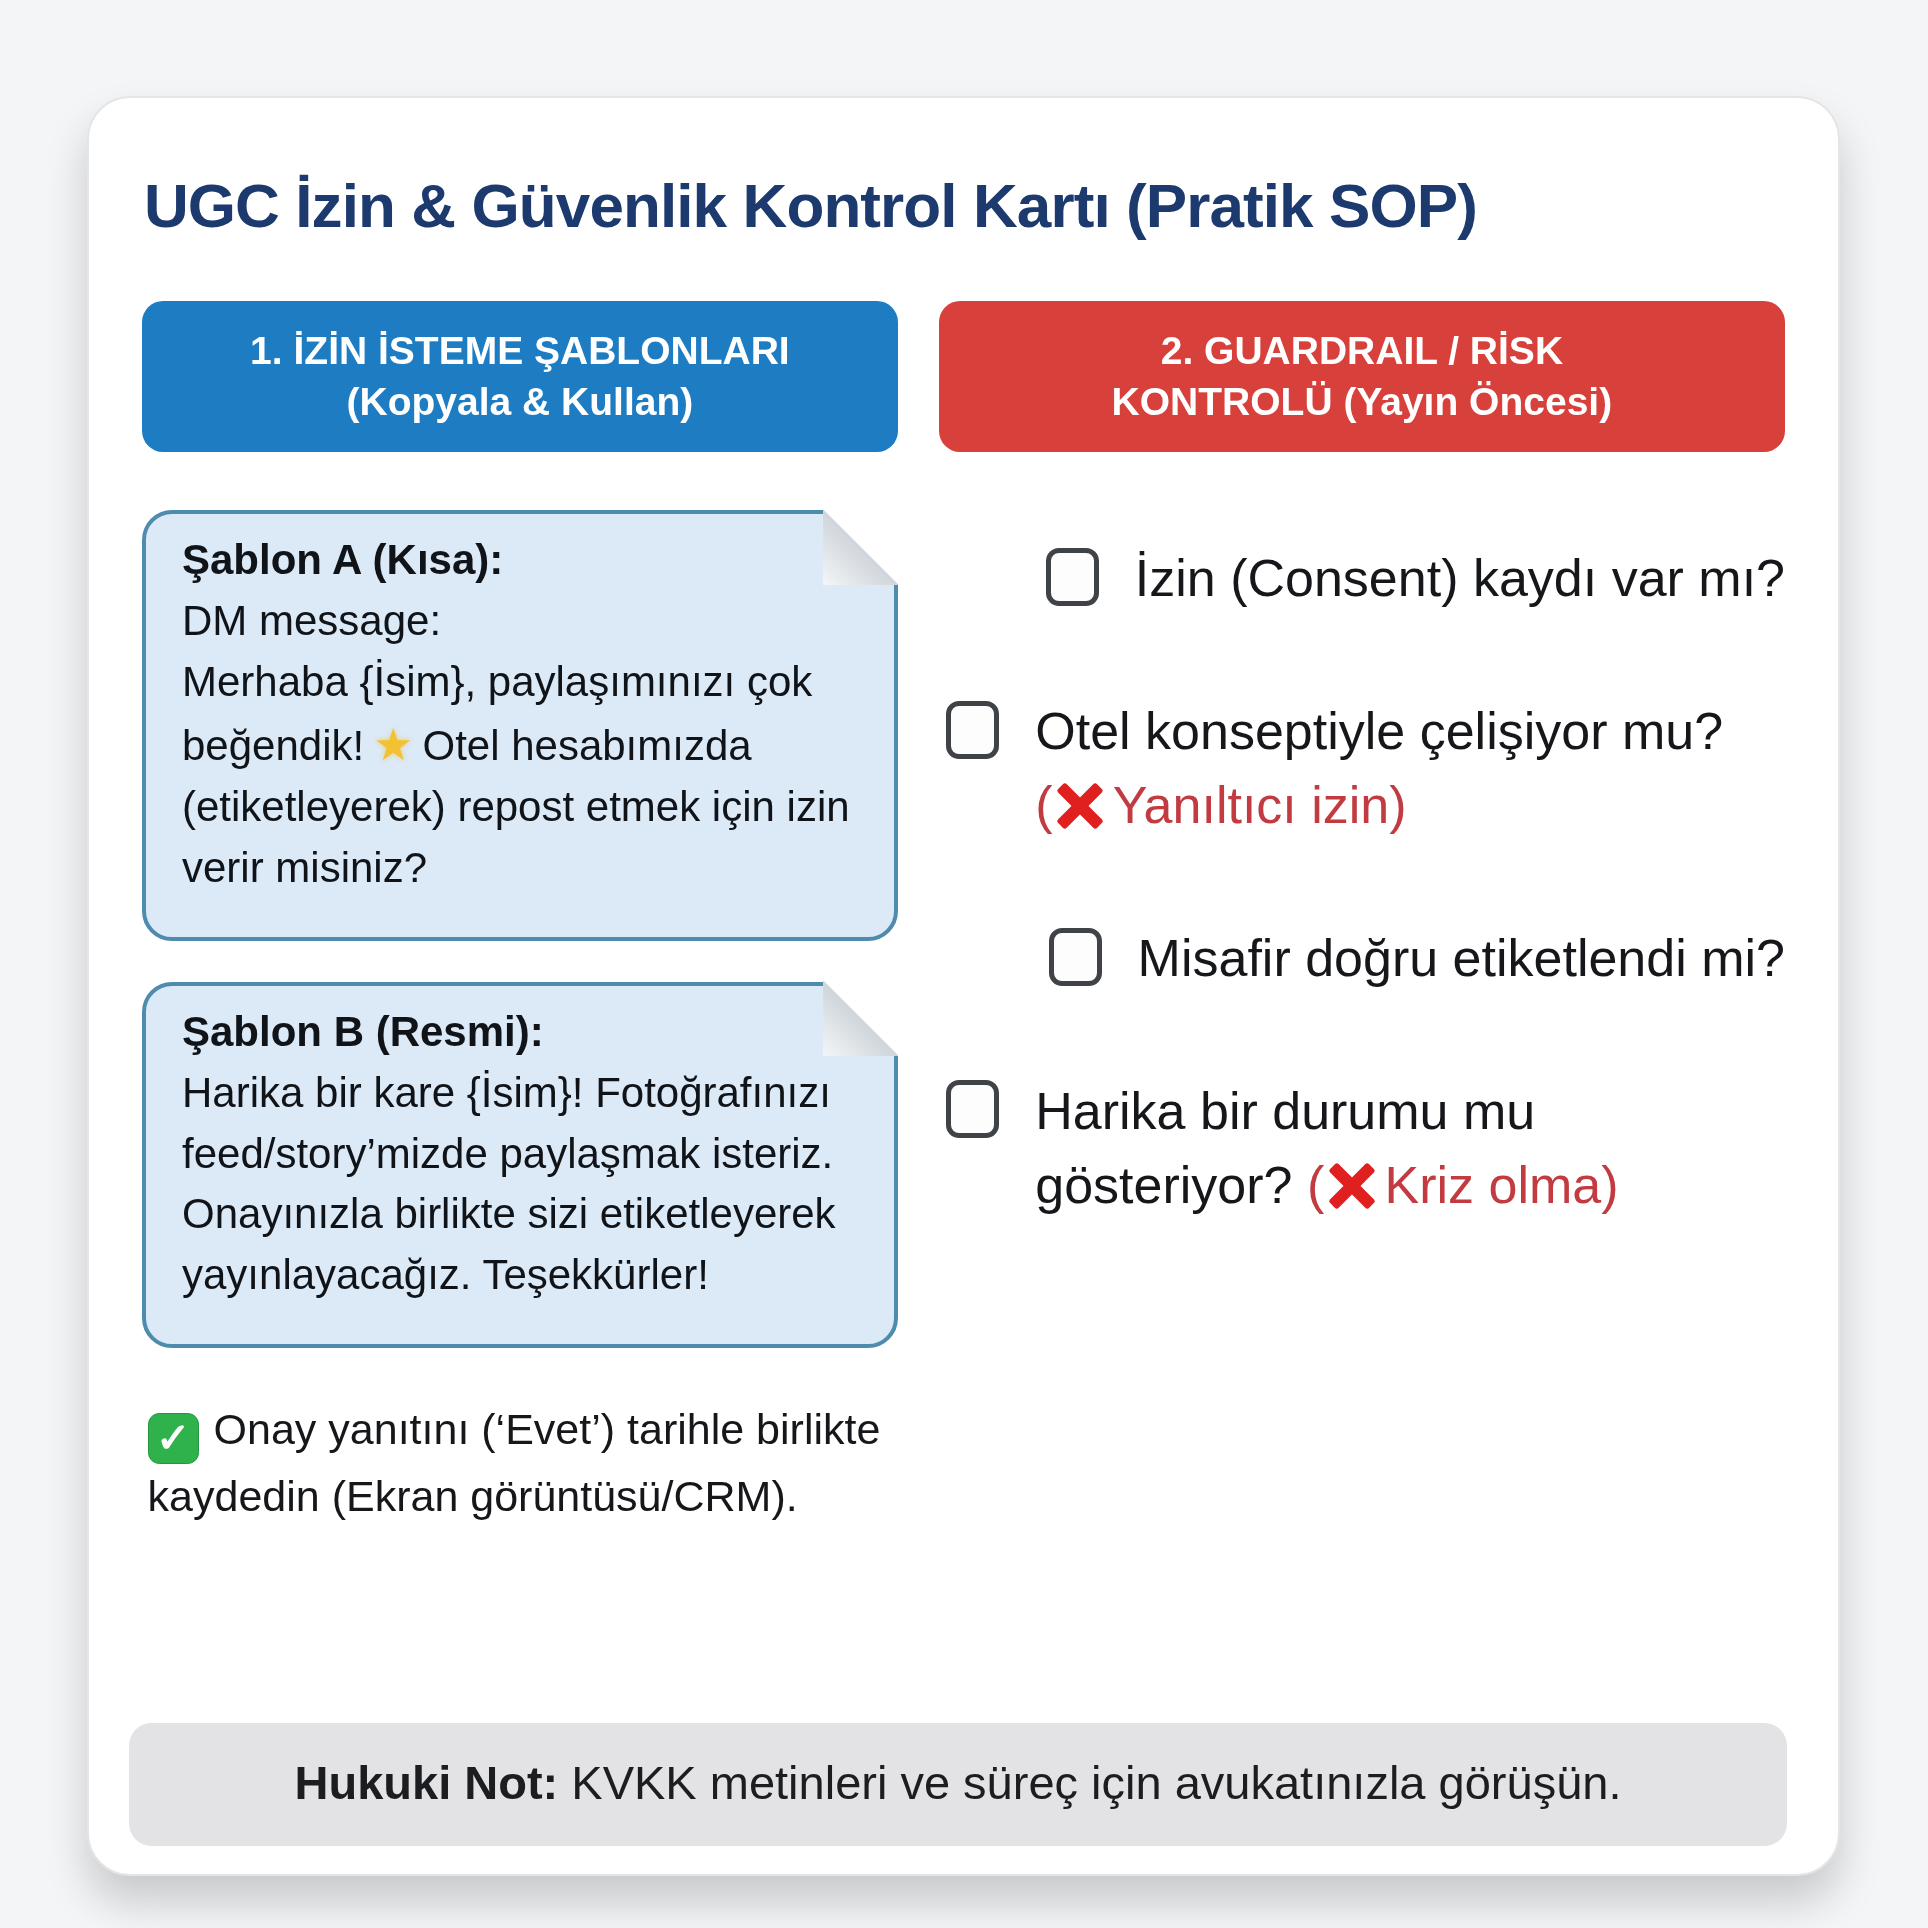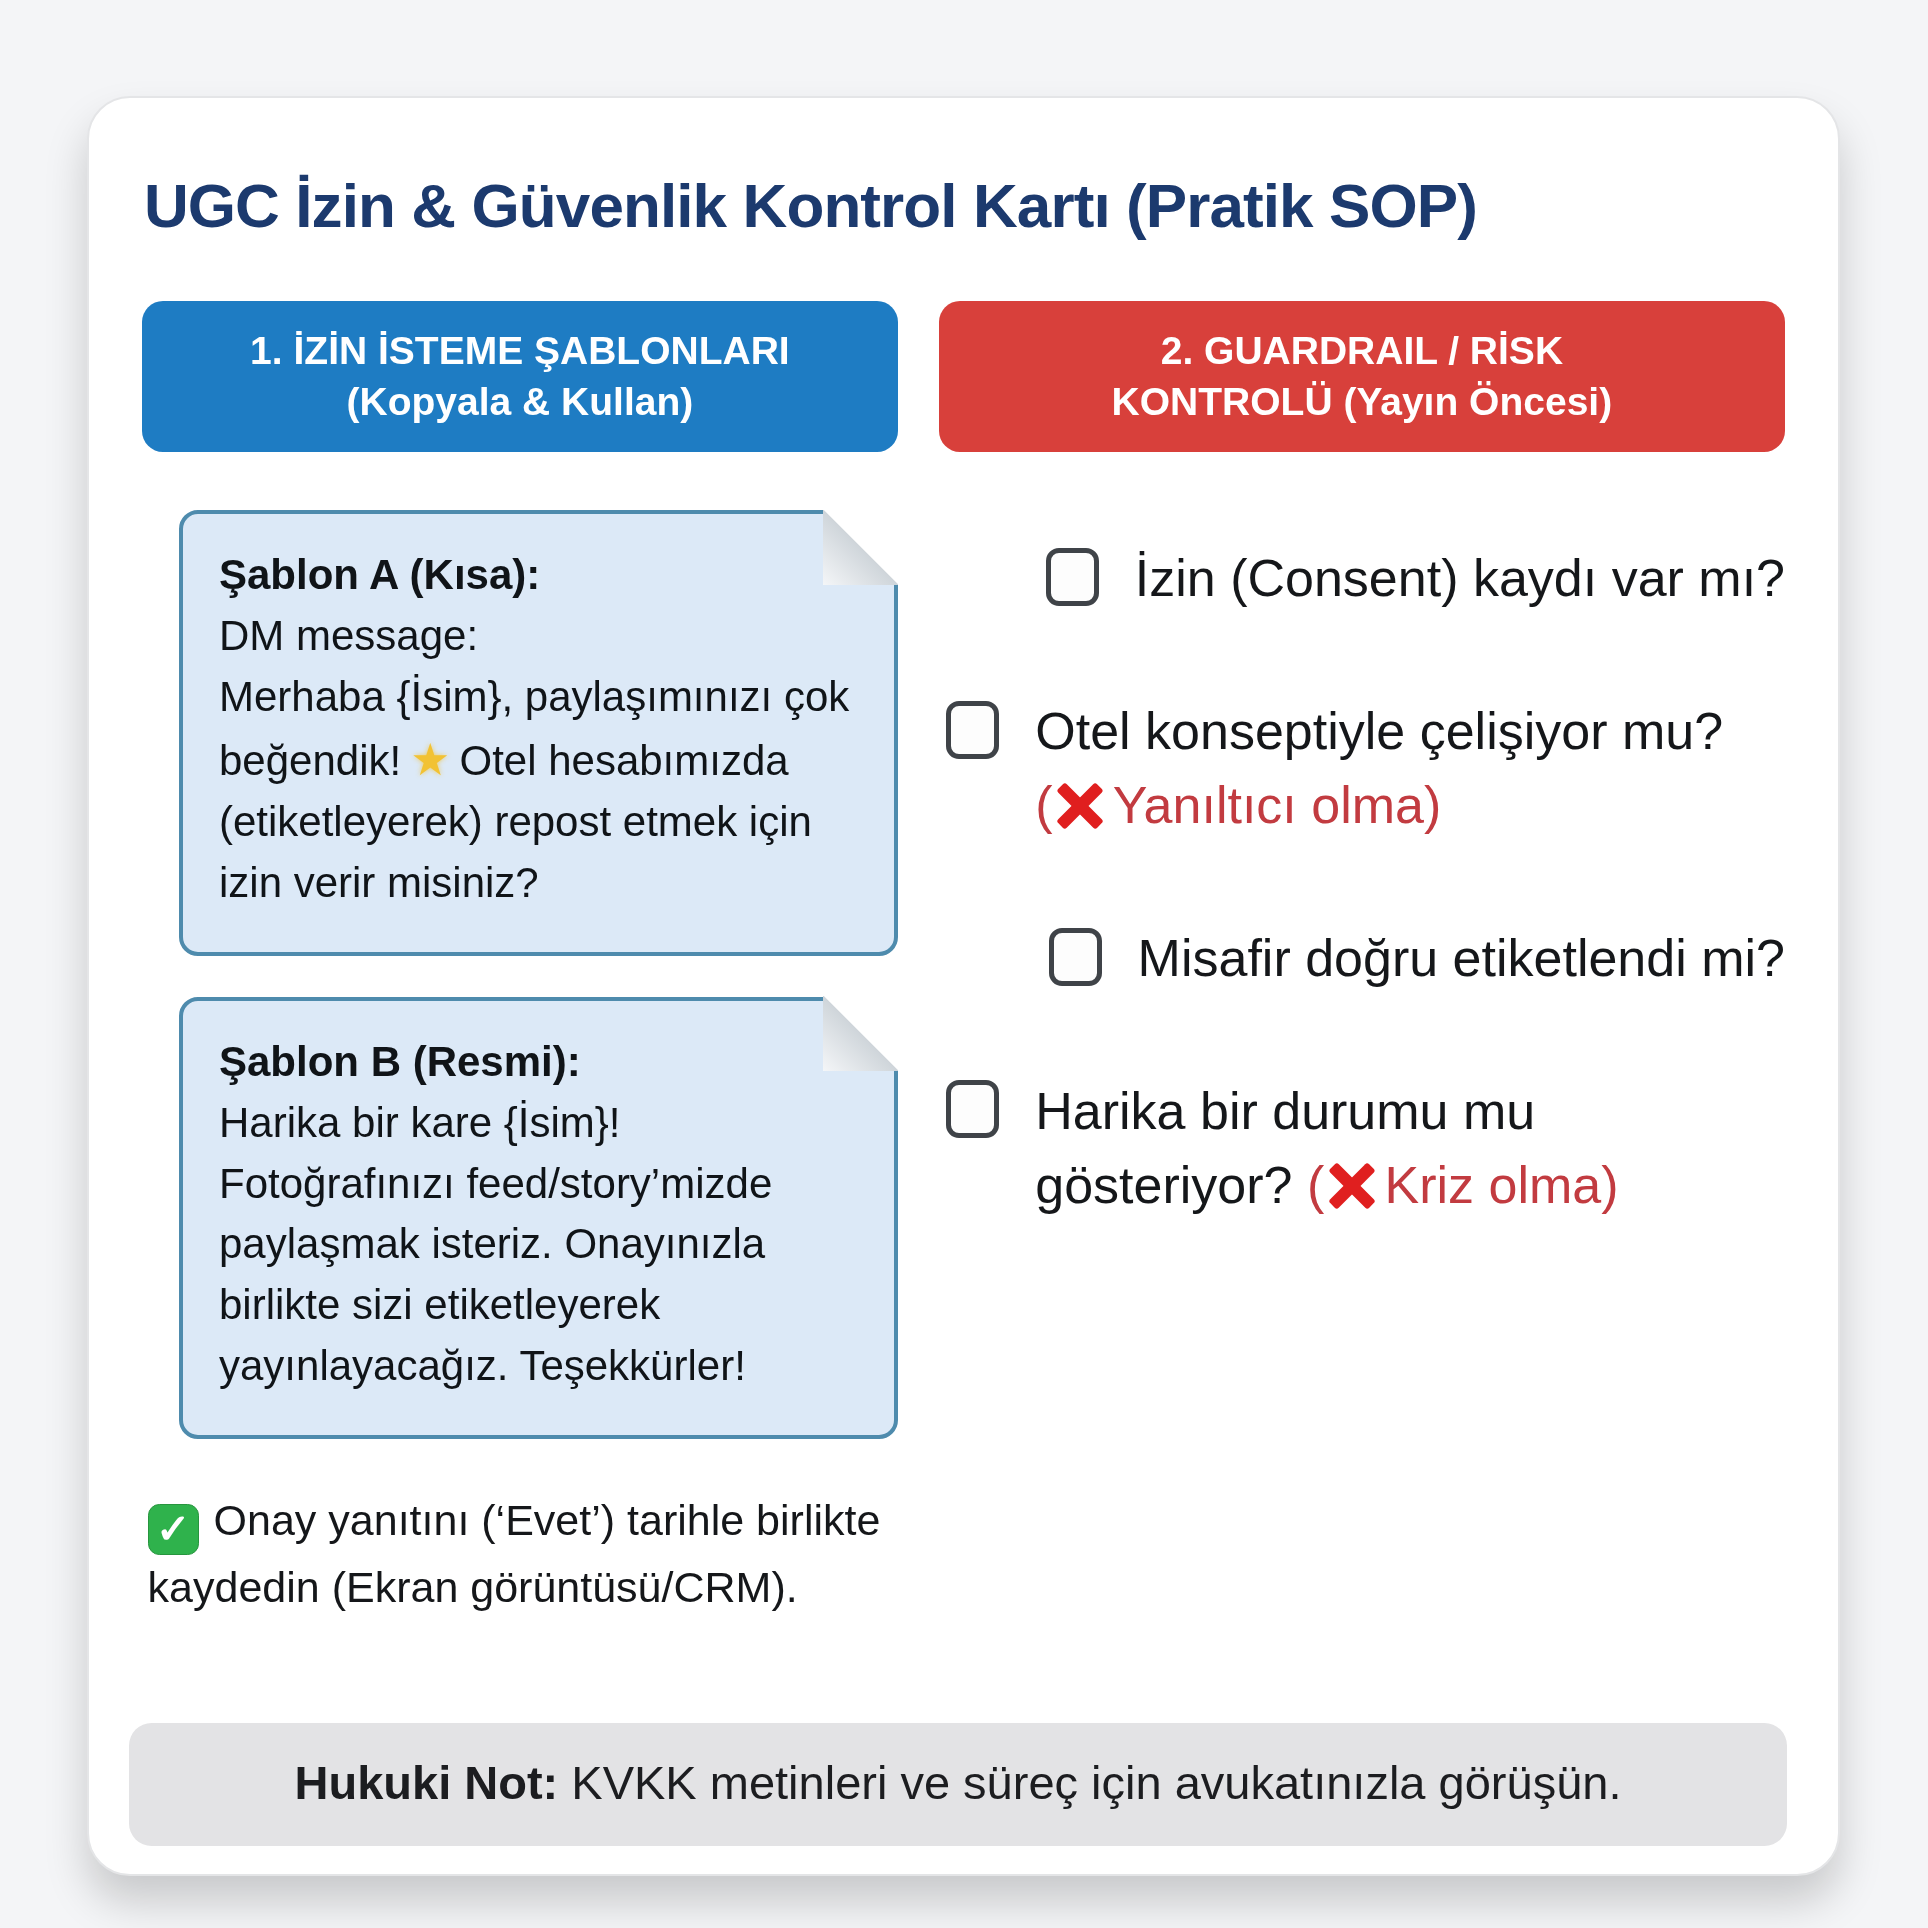--- a/index.html
+++ b/index.html
@@ -34,22 +34,22 @@
   .col-header{
     color:#fff; font-weight:bold; text-align:center;
     font-size:39px; line-height:1.32; padding:24.5px 9.4px;
     border-radius:21px;
   }
   .col-header.blue{background:var(--blue-header);}
   .col-header.red{background:var(--red-header);}
   .note{
     position:relative; margin-top:58px;
     background:var(--note-bg); border:4.7px solid var(--note-border);
-    border-radius:19px; padding:31px 36px 38px;
-    font-size:42px; line-height:1.45; color:#101418;margin-left:37px;
+    border-radius:30px; padding:16px 36px 38px;
+    font-size:42px; line-height:1.45; color:#101418;
   }
   .note + .note{margin-top:41px;}
   .note .fold{
     position:absolute; top:-4.7px; right:-4.7px; width:75px; height:75px;
     background:linear-gradient(225deg, var(--card-bg) 0%, var(--card-bg) 49%, #cfd5da 50%, #f4f6f8 100%);
   }
   .note-heading{font-weight:bold;}
   .star{
     color:var(--star-gold); margin:0 9.4px; font-size:1.05em;
     text-shadow:0 0 5.6px rgba(242,194,51,.75);
@@ -139,21 +139,21 @@
           <div class="check-text">
             <span>İzin (Consent) kaydı var mı?</span>
           </div>
         </li>
 
 
         <li class="check-item">
           <span class="checkbox"></span>
           <div class="check-text">
             <span>Otel konseptiyle çelişiyor mu?</span>
-            <span class="warn"><span>(</span><span class="cross"></span><span>Yanıltıcı olma</span><span>)</span></span>
+            <span class="warn"><span>(</span><span class="cross"></span><span>Yanıltıcı izin</span><span>)</span></span>
           </div>
         </li>
 
         <li class="check-item">
           <span class="checkbox"></span>
           <div class="check-text">
             <span>Misafir doğru etiketlendi mi?</span>
           </div>
         </li>
 

